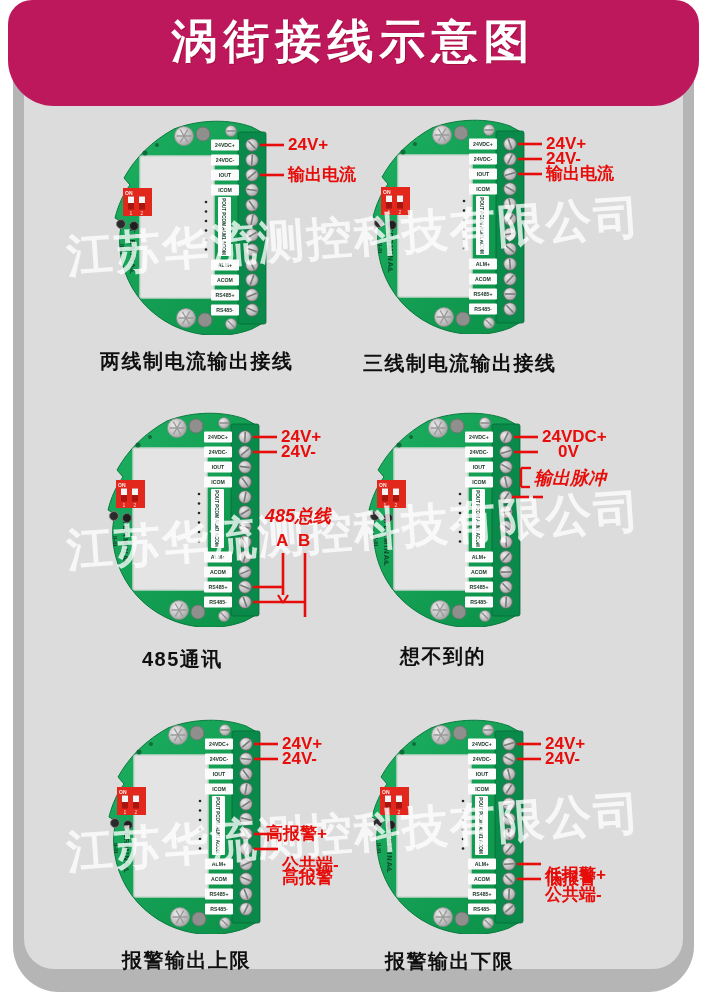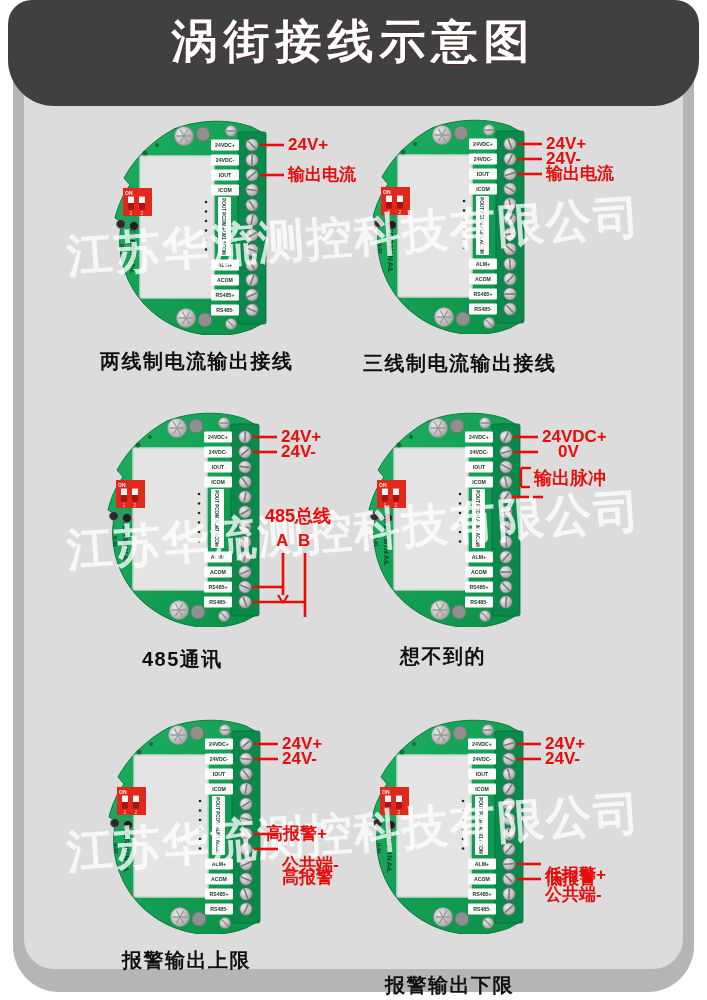--- a/index.html
+++ b/index.html
@@ -8,39 +8,39 @@
   #stage{position:absolute;inset:0;}
 
   
   .bevel{position:absolute;left:13px;top:58px;width:681px;height:934px;
          background:#b5b5b5;border-radius:0 0 46px 46px;z-index:1;}
   .panel{position:absolute;left:24px;top:58px;width:659px;height:911px;
          background:#dcdcdc;border-radius:0 0 30px 30px;z-index:1;}
 
   
   .banner{position:absolute;left:8px;top:0;width:691px;height:106px;
-          background:#404040;border-radius:24px 24px 46px 46px;z-index:5;
+          background:#be185d;border-radius:24px 24px 46px 46px;z-index:5;
           text-align:center;color:#fff;}
   .banner-title{font-size:46px;font-weight:bold;letter-spacing:6px;padding-top:11px;
                 text-shadow:1px 1px 0 rgba(120,0,0,.35);white-space:nowrap;}
   .banner-sub{font-size:17px;font-weight:bold;margin-top:2px;letter-spacing:.5px;white-space:nowrap;}
 
   
   .watermark{position:absolute;left:46px;width:616px;z-index:3;text-align:center;
              font-size:46px;font-weight:bold;color:rgba(255,255,255,.78);
              letter-spacing:2px;transform:rotate(-4deg);white-space:nowrap;
              pointer-events:none;}
 
   
   .board{position:absolute;width:250px;height:215px;}
   .board svg.pcb{position:absolute;left:0;top:0;z-index:2;}
   .board svg.overlay{position:absolute;left:0;top:0;z-index:6;pointer-events:none;}
   .ann{position:absolute;z-index:6;color:#e60d0a;font-weight:bold;font-size:17px;
        line-height:1.05;white-space:nowrap;}
-  .ann.big-title{font-size:18px;}
+  .ann.big-title{font-size:18px;font-style:italic;}
   .caption{position:absolute;z-index:2;font-size:20px;font-weight:600;color:#101010;
            letter-spacing:1.5px;white-space:nowrap;}
 </style>
 </head>
 <body>
 
 <div id="stage">
   <div class="bevel"></div>
   <div class="panel"></div>
 
@@ -835,14 +835,14 @@
         <div class="ann" style="left: 176px; top: 147px;">低报警+</div>
         <div class="ann" style="left: 176px; top: 151px;">低报警</div>
         <div class="ann" style="left: 176px; top: 167px;">公共端-</div>
       </div>
     </div>
 <div class="caption" style="left: 363px; top: 350px;">三线制电流输出接线</div>
     <div class="caption" style="left: 100px; top: 348px;">两线制电流输出接线</div>
     <div class="caption" style="left: 142px; top: 646px;">485通讯</div>
     <div class="caption" style="left: 400px; top: 643px;">想不到的</div>
     <div class="caption" style="left: 122px; top: 947px;">报警输出上限</div>
-    <div class="caption" style="left: 385px; top: 948px; margin-top: 24px;">报警输出下限</div>
+    <div class="caption" style="left: 385px; top: 948px;">报警输出下限</div>
   </div>
 
 </body></html>

